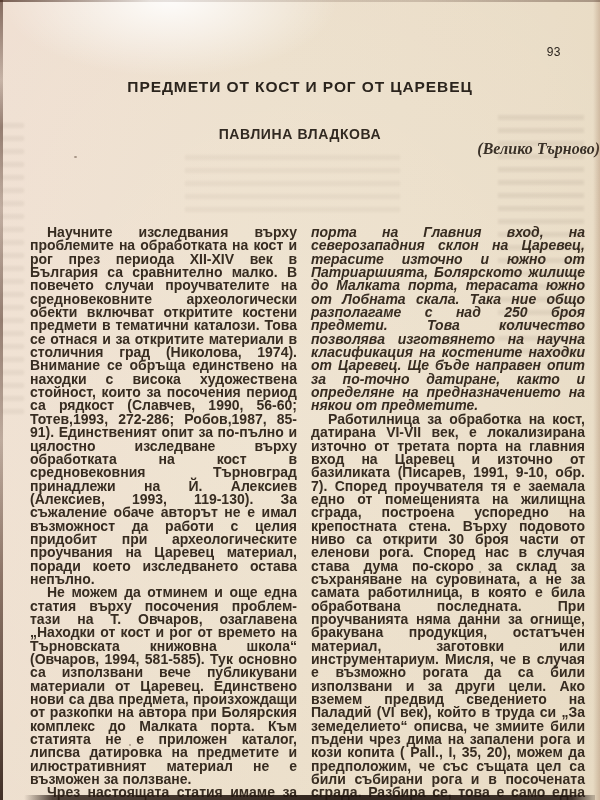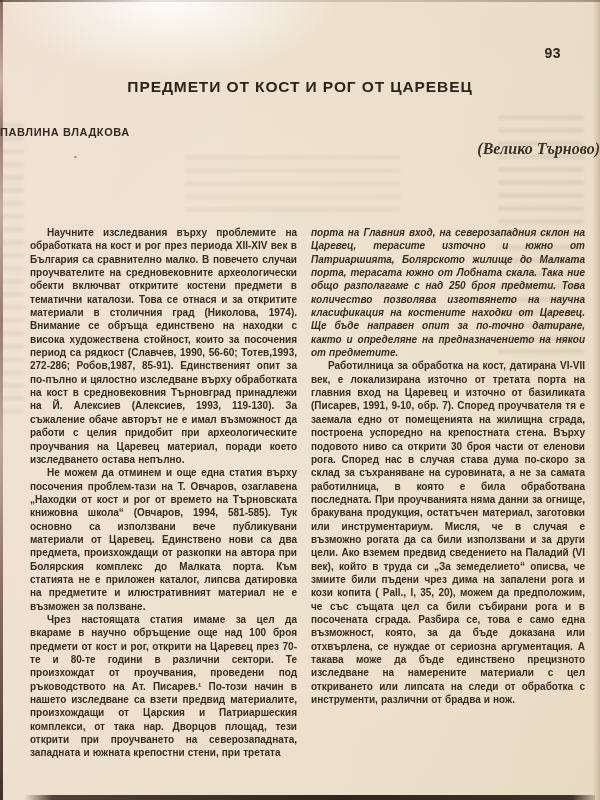--- a/index.html
+++ b/index.html
@@ -46,51 +46,51 @@
     background: repeating-linear-gradient(to bottom,
       rgba(0,0,0,0) 0 3px, rgba(122,106,90,0.8) 3px 8px, rgba(0,0,0,0) 8px 13px);
     filter: blur(1.2px);
   }
   .ghost-a { left: 498px; top: 112px; width: 86px; height: 252px; opacity: 0.13; }
   .ghost-b { left: 2px;  top: 120px; width: 22px; height: 300px; opacity: 0.10; }
   .ghost-c { left: 185px; top: 152px; width: 215px; height: 66px; opacity: 0.08; }
 
   .page-number {
     position: absolute; top: 45px; right: 39px; z-index: 3;
-    font-size: 14px; font-weight: bold; color: #2c251e; letter-spacing: 0.5px;
+    font-size: 12px; font-weight: normal; color: #2c251e; letter-spacing: 0.5px;
   }
   .title {
     position: absolute; top: 78px; left: 0; width: 100%; z-index: 3;
     margin: 0; text-align: center;
     font-size: 15.5px; font-weight: bold; letter-spacing: 0.9px;
     color: #2b241d;
   }
   .author {
     position: absolute; top: 126px; left: 0; width: 100%; z-index: 3;
-    text-align: left; font-size: 11px; font-weight: bold;
+    text-align: center; font-size: 14px; font-weight: bold;
     letter-spacing: 0.6px; color: #322a22;
   }
   .author-loc {
     position: absolute; top: 140px; left: 0; width: 100%; z-index: 3;
     text-align: right;
     font-family: Liberation Serif, serif;
     font-style: italic; font-weight: bold;
     font-size: 16px; color: #3a3128;
   }
   .columns {
     position: absolute; top: 226px; left: 30px; z-index: 3;
     width: 555px; display: flex; gap: 14px;
   }
   .col { width: 267px; }
   .col-right { width: 274px; }
   .col p {
     margin: 0; padding: 0;
     text-align: justify;
     text-indent: 17px;
-    font-size: 10px; font-weight: bold;
+    font-size: 14px; font-weight: bold;
     line-height: 13.35px;
     color: #372c21;
     word-spacing: 0.3px;
   }
   .col p.no-indent { text-indent: 0; font-style: italic; }
   
   .speck { position: absolute; border-radius: 50%; background: rgba(90,70,55,0.5); z-index: 2; }
   .s1 { left: 74px; top: 156px; width: 3px; height: 2px; }
   .s2 { left: 479px; top: 571px; width: 2px; height: 2px; }
   .s3 { left: 129px; top: 744px; width: 2px; height: 2px; }

